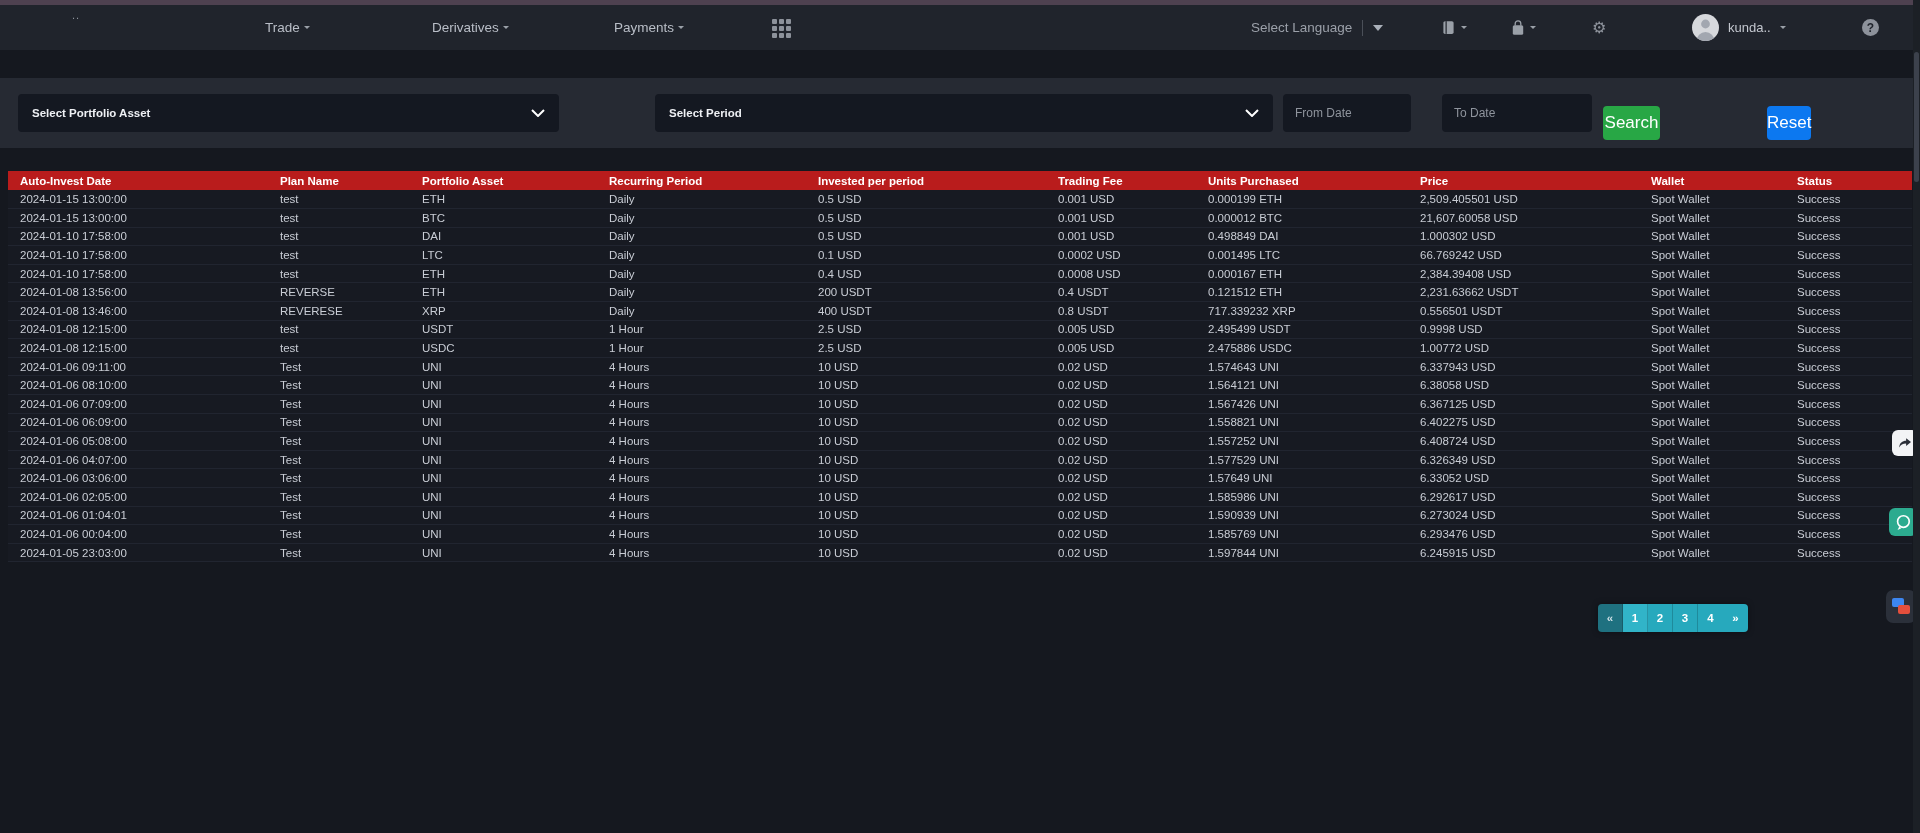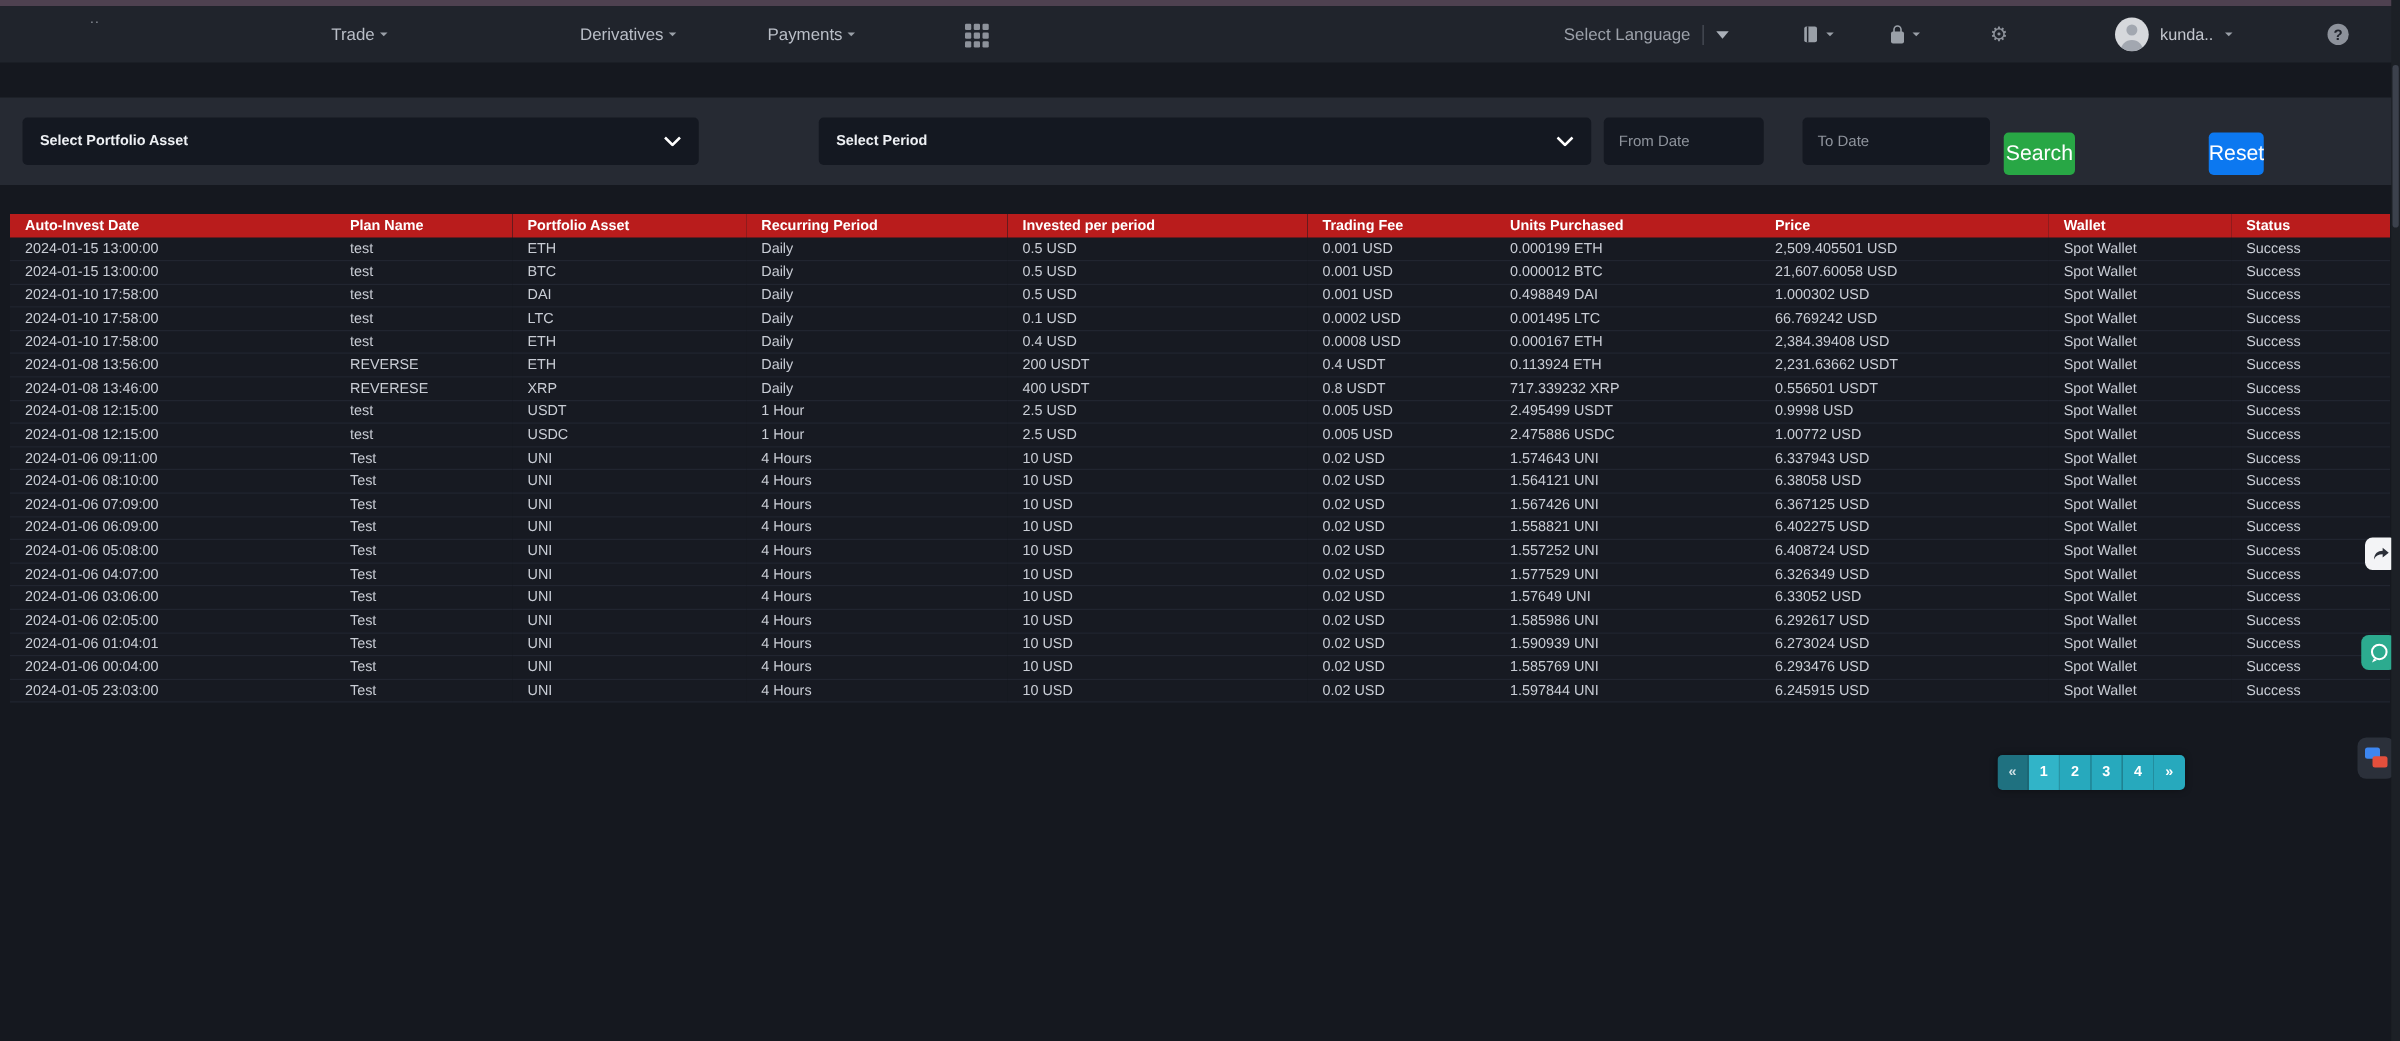--- a/index.html
+++ b/index.html
@@ -77,21 +77,21 @@
 <body>
 
 <div class="topstrip"></div>
 <div class="navbar">
   <span class="nav-logo">..</span>
 
   <div class="nav-item" style="left:265px;">
     <span>Trade</span>
     <span class="caret sm"></span>
   </div>
-  <div class="nav-item" style="left:432px;margin-left:32px;">
+  <div class="nav-item" style="left:432px;">
     <span>Derivatives</span>
     <span class="caret sm"></span>
   </div>
   <div class="nav-item" style="left:614px;">
     <span>Payments</span>
     <span class="caret sm"></span>
   </div>
 
   <div class="apps-grid">
     <span></span>
@@ -255,21 +255,21 @@
           <td>Spot Wallet</td>
           <td>Success</td>
         </tr>
         <tr>
           <td>2024-01-08 13:56:00</td>
           <td>REVERSE</td>
           <td>ETH</td>
           <td>Daily</td>
           <td>200 USDT</td>
           <td>0.4 USDT</td>
-          <td>0.113924 ETH</td>
+          <td>0.121512 ETH</td>
           <td>2,231.63662 USDT</td>
           <td>Spot Wallet</td>
           <td>Success</td>
         </tr>
         <tr>
           <td>2024-01-08 13:46:00</td>
           <td>REVERESE</td>
           <td>XRP</td>
           <td>Daily</td>
           <td>400 USDT</td>

